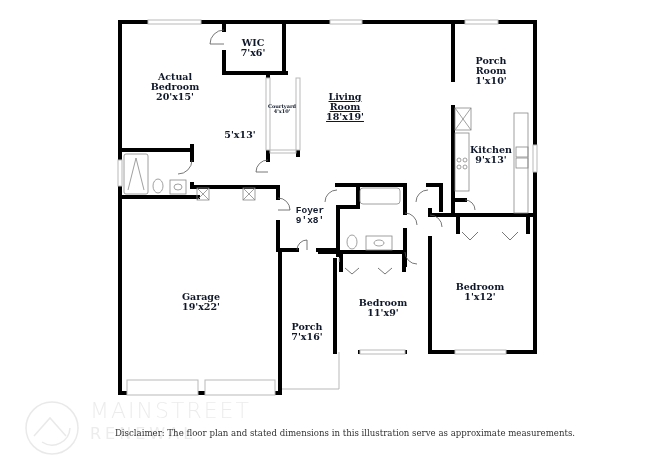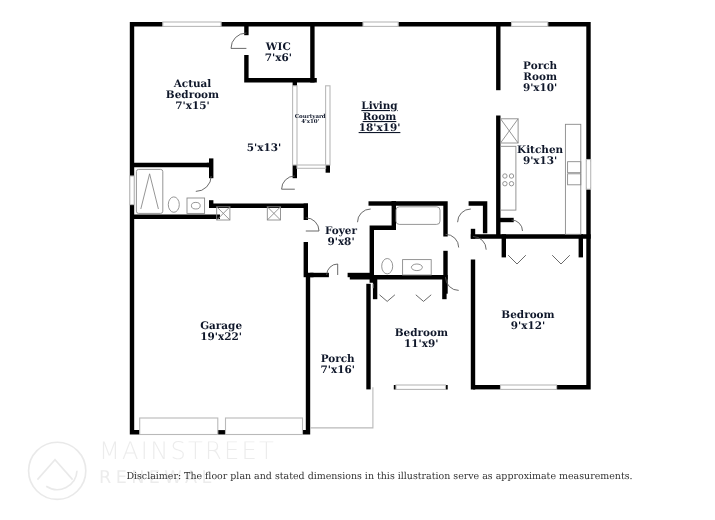--- a/index.html
+++ b/index.html
@@ -135,66 +135,66 @@
       <circle cx="465" cy="167" r="2"></circle>
     <rect x="514" y="113" width="14" height="100"></rect>
     <rect x="516" y="147" width="12" height="10"></rect>
     <rect x="516" y="158" width="12" height="10"></rect>
   </g>
 </svg>
 
 <div class="label" style="left:175px;top:72px;">
   <span class="name">Actual</span>
   <span class="name">Bedroom</span>
-  <span class="dim">7'x15'</span>
+  <span class="dim">20'x15'</span>
 </div>
 <div class="label" style="left:253px;top:38px;">
   <span class="name">WIC</span>
   <span class="dim">7'x6'</span>
 </div>
 <div class="label" style="left:240px;top:130px;">
   <span class="dim">5'x13'</span>
 </div>
 <div class="label small" style="left:282px;top:104px;">
   <span class="name">Courtyard</span>
   <span class="dim">4'x10'</span>
 </div>
 <div class="label" style="left:345px;top:92px;text-decoration:underline;">
   <span class="name">Living</span>
   <span class="name">Room</span>
   <span class="dim">18'x19'</span>
 </div>
 <div class="label" style="left:491px;top:56px;">
   <span class="name">Porch</span>
   <span class="name">Room</span>
-  <span class="dim">9'x10'</span>
-</div>
-<div class="label" style="left:491px;top:132px;">
+  <span class="dim">1'x10'</span>
+</div>
+<div class="label" style="left:491px;top:145px;">
   <span class="name">Kitchen</span>
   <span class="dim">9'x13'</span>
 </div>
-<div class="label" style="left:310px;top:206px;">
+<div class="label" style="left:310px;top:206px;font-family:Liberation Mono, monospace;">
   <span class="name">Foyer</span>
   <span class="dim">9'x8'</span>
 </div>
 <div class="label" style="left:201px;top:272px;margin-top:20px;">
   <span class="name">Garage</span>
   <span class="dim">19'x22'</span>
 </div>
 <div class="label" style="left:307px;top:306px;margin-top:16px;">
   <span class="name">Porch</span>
   <span class="dim">7'x16'</span>
 </div>
 <div class="label" style="left:383px;top:298px;">
   <span class="name">Bedroom</span>
   <span class="dim">11'x9'</span>
 </div>
 <div class="label" style="left:480px;top:282px;">
   <span class="name">Bedroom</span>
-  <span class="dim">9'x12'</span>
+  <span class="dim">1'x12'</span>
 </div>
 
 <div class="watermark">
   <svg width="60" height="60" viewBox="0 0 60 60" style="position:absolute;left:0;top:0;">
     <circle cx="30" cy="30" r="26" fill="none" stroke="#888" stroke-width="1.5"></circle>
     <path d="M12,38 L28,20 L44,38" fill="none" stroke="#888" stroke-width="1.5"></path>
     <path d="M20,44 A18,18 0 0 0 48,30" fill="none" stroke="#888" stroke-width="1.5"></path>
   </svg>
   <div class="wm-text1">MAINSTREET</div>
   <div class="wm-text2">RENEWAL</div>

